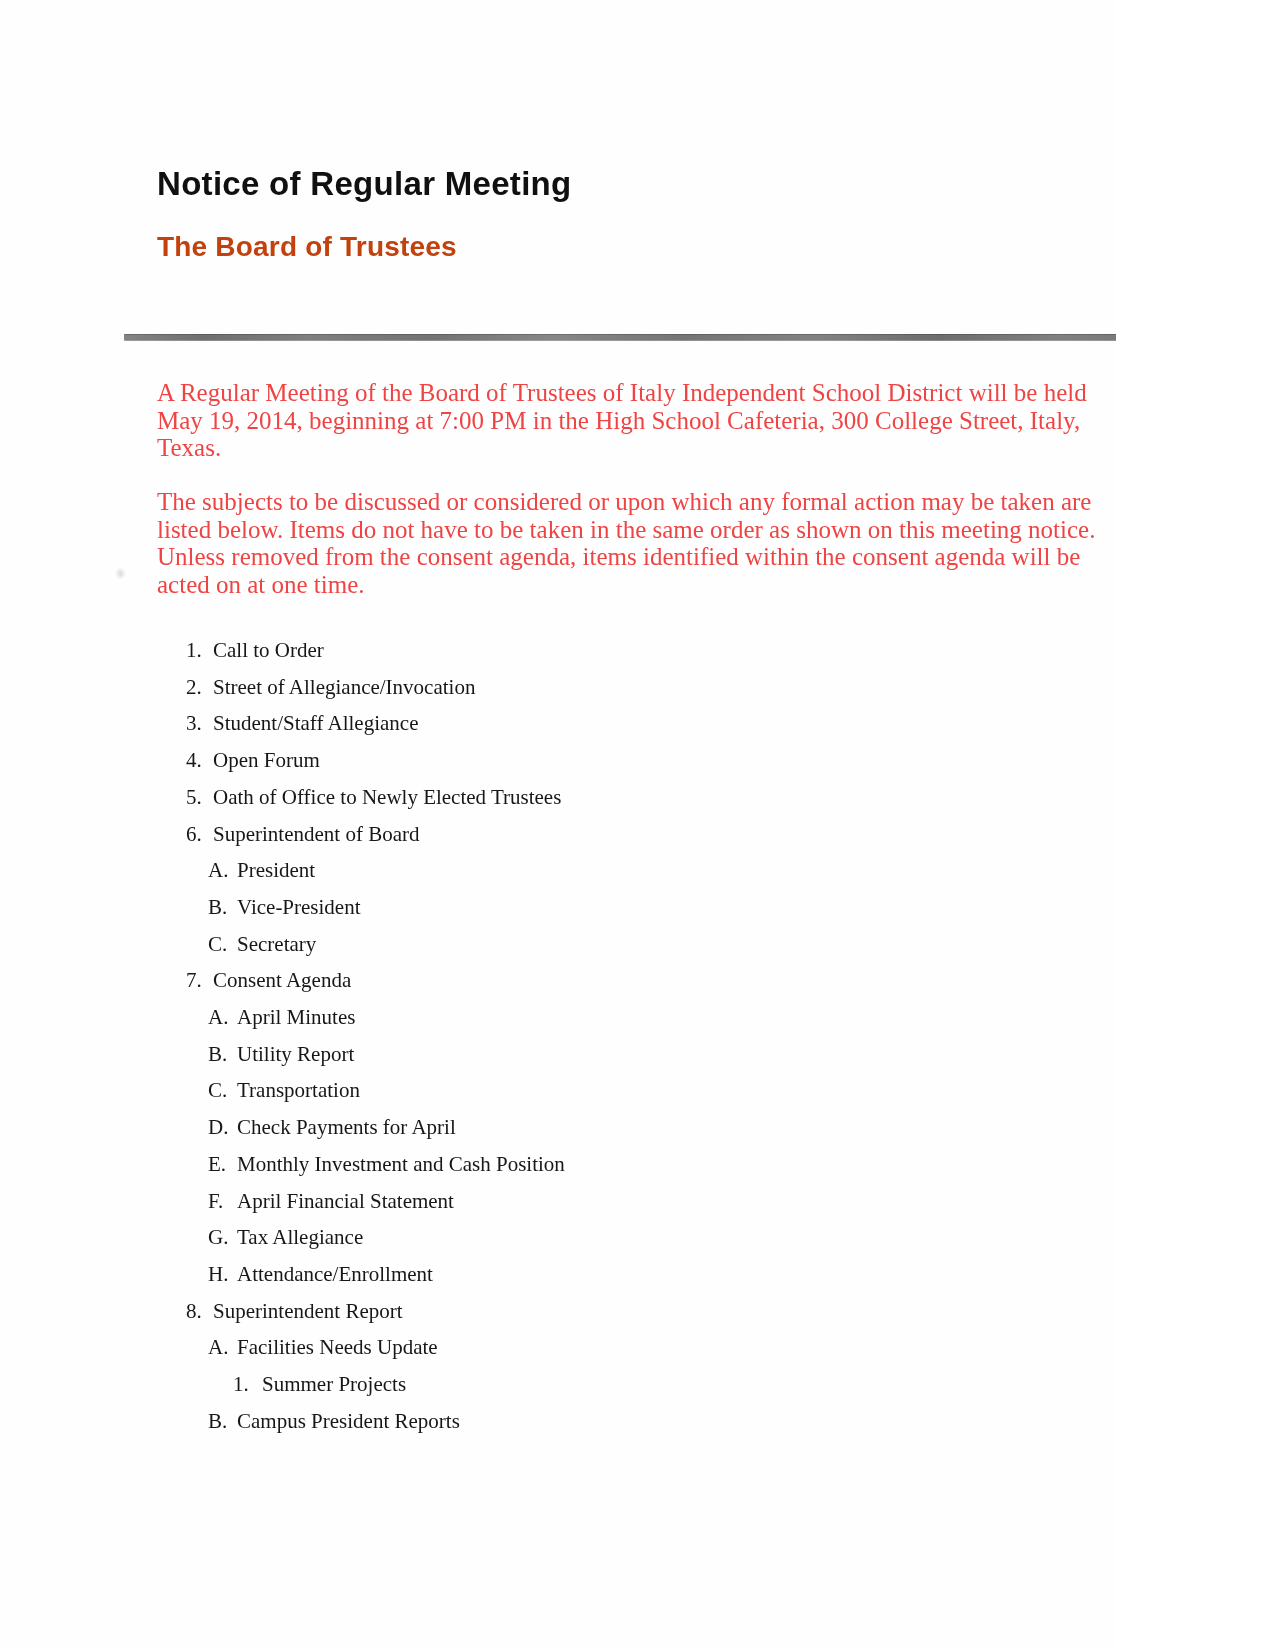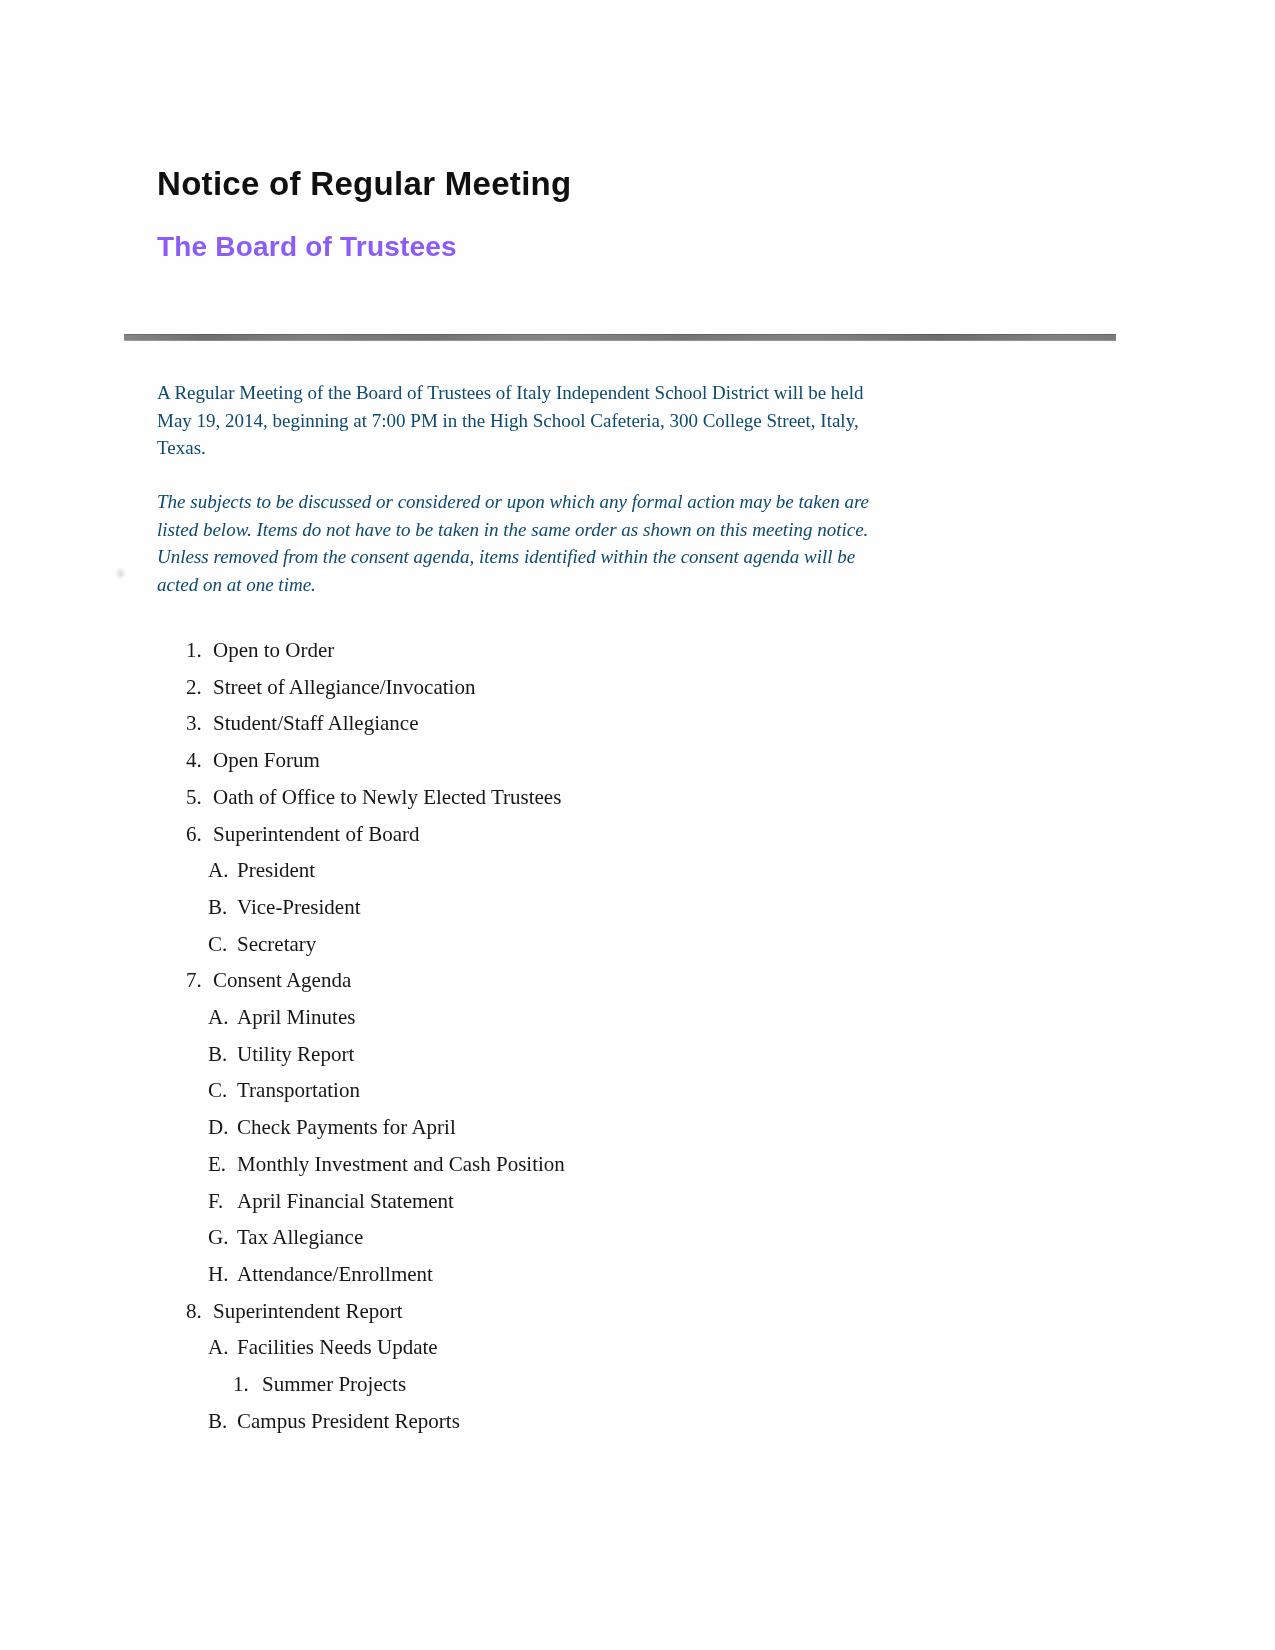--- a/index.html
+++ b/index.html
@@ -26,47 +26,47 @@
   }
   .subtitle {
     position: absolute;
     left: 157px;
     top: 229px;
     font-family: "Liberation Sans", sans-serif;
     font-weight: bold;
     font-size: 28px;
     line-height: 35px;
     letter-spacing: 0.2px;
-    color: #8b5cf6;
+    color: #c2410c;
   }
   .divider {
     position: absolute;
     left: 124px;
     top: 334px;
     width: 1018px;
     height: 7px;
     border-radius: 1px;
     background: linear-gradient(90deg,
       #848484 0%, #6f6f6f 8%, #7f7f7f 18%, #737373 30%,
       #878787 42%, #757575 55%, #828282 68%, #6d6d6d 80%,
       #808080 92%, #777777 100%);
     box-shadow: inset 0 1px 0 rgba(0,0,0,0.18), inset 0 -1px 0 rgba(255,255,255,0.20);
   }
   .para {
     position: absolute;
     left: 157px;
     width: 1000px;
     margin: 0;
-    font-size: 19px;
+    font-size: 25px;
     line-height: 27.6px;
     white-space: pre-line;
-    color: #0c4a6e;
+    color: #ef4444;
   }
   .p1 { top: 379px; }
-  .p2 { top: 488px; font-style: italic; }
+  .p2 { top: 488px; }
   .agenda {
     position: absolute;
     left: 157px;
     top: 632px;
     font-size: 21px;
     color: #171717;
   }
   .row { display: flex; line-height: 36.7px; }
   .row .marker { flex: 0 0 auto; }
   .row.l1 { padding-left: 29px; }
@@ -103,21 +103,21 @@
 Texas.</p>
 
   <p class="para p2">The subjects to be discussed or considered or upon which any formal action may be taken are
 listed below. Items do not have to be taken in the same order as shown on this meeting notice.
 Unless removed from the consent agenda, items identified within the consent agenda will be
 acted on at one time.</p>
 
   <div class="agenda" id="agenda">
       <div class="row l1">
     <span class="marker">1.</span>
-    <span class="text">Open to Order</span>
+    <span class="text">Call to Order</span>
   </div>
       <div class="row l1">
     <span class="marker">2.</span>
     <span class="text">Street of Allegiance/Invocation</span>
   </div>
       <div class="row l1">
     <span class="marker">3.</span>
     <span class="text">Student/Staff Allegiance</span>
   </div>
       <div class="row l1">

